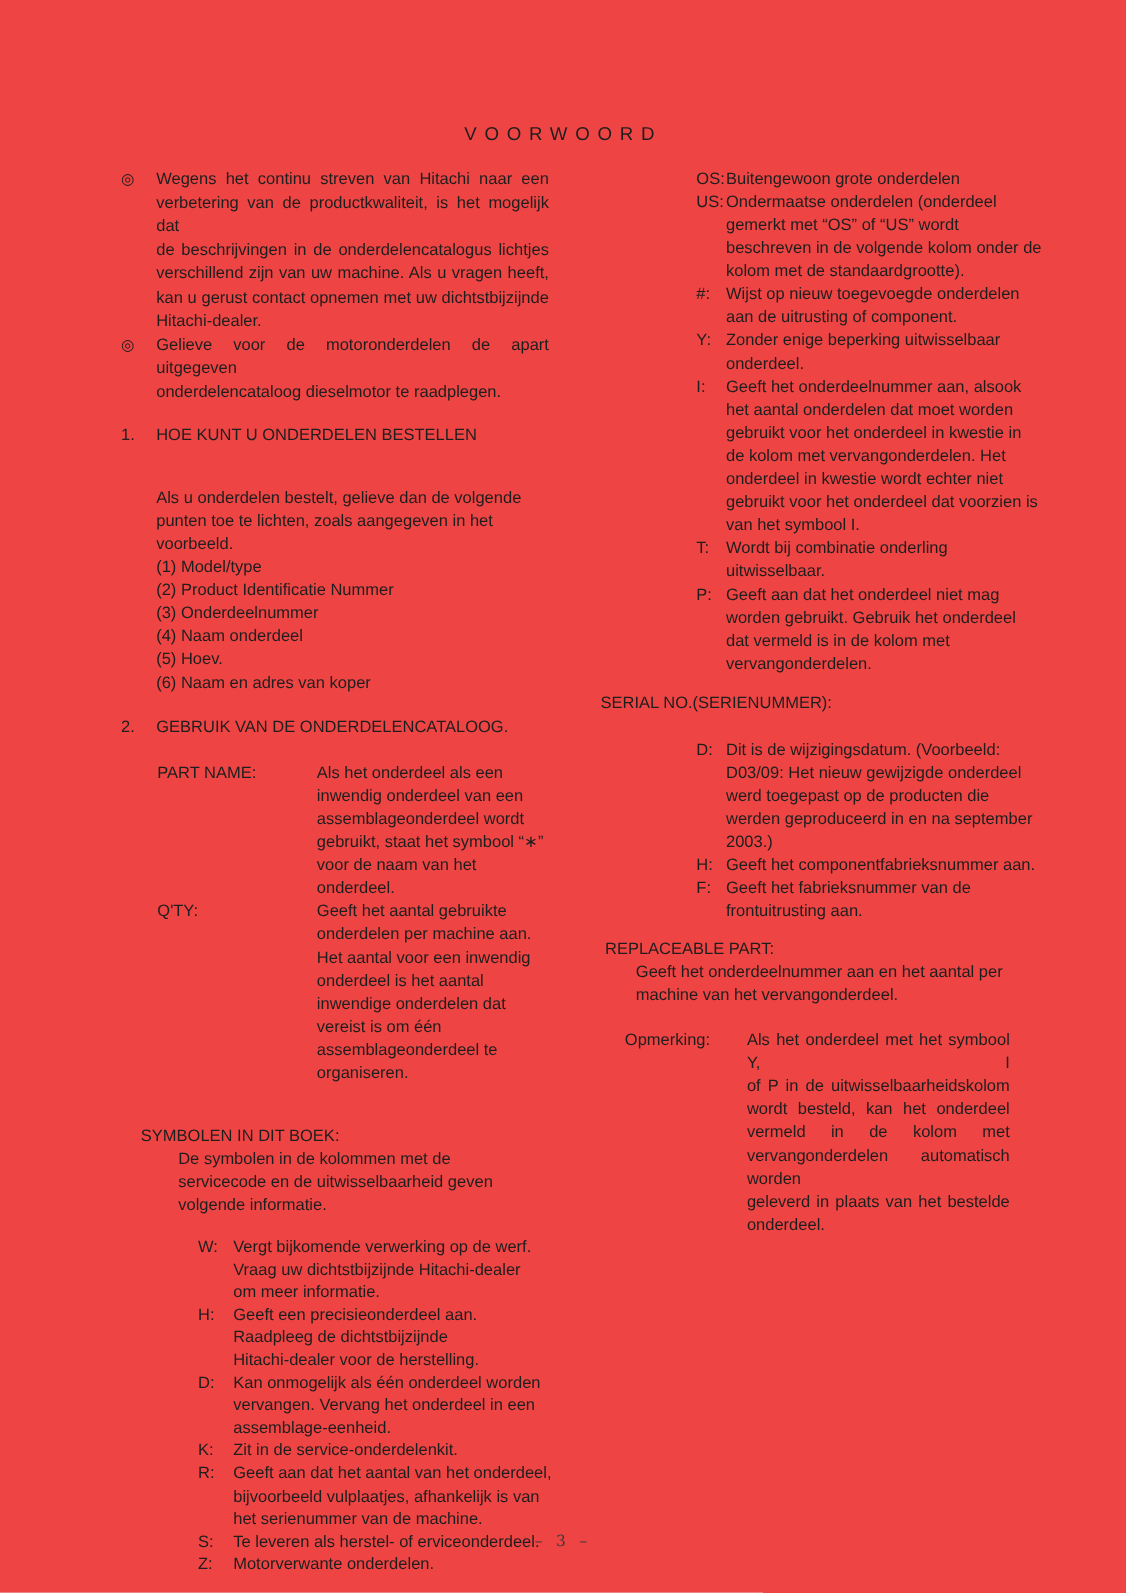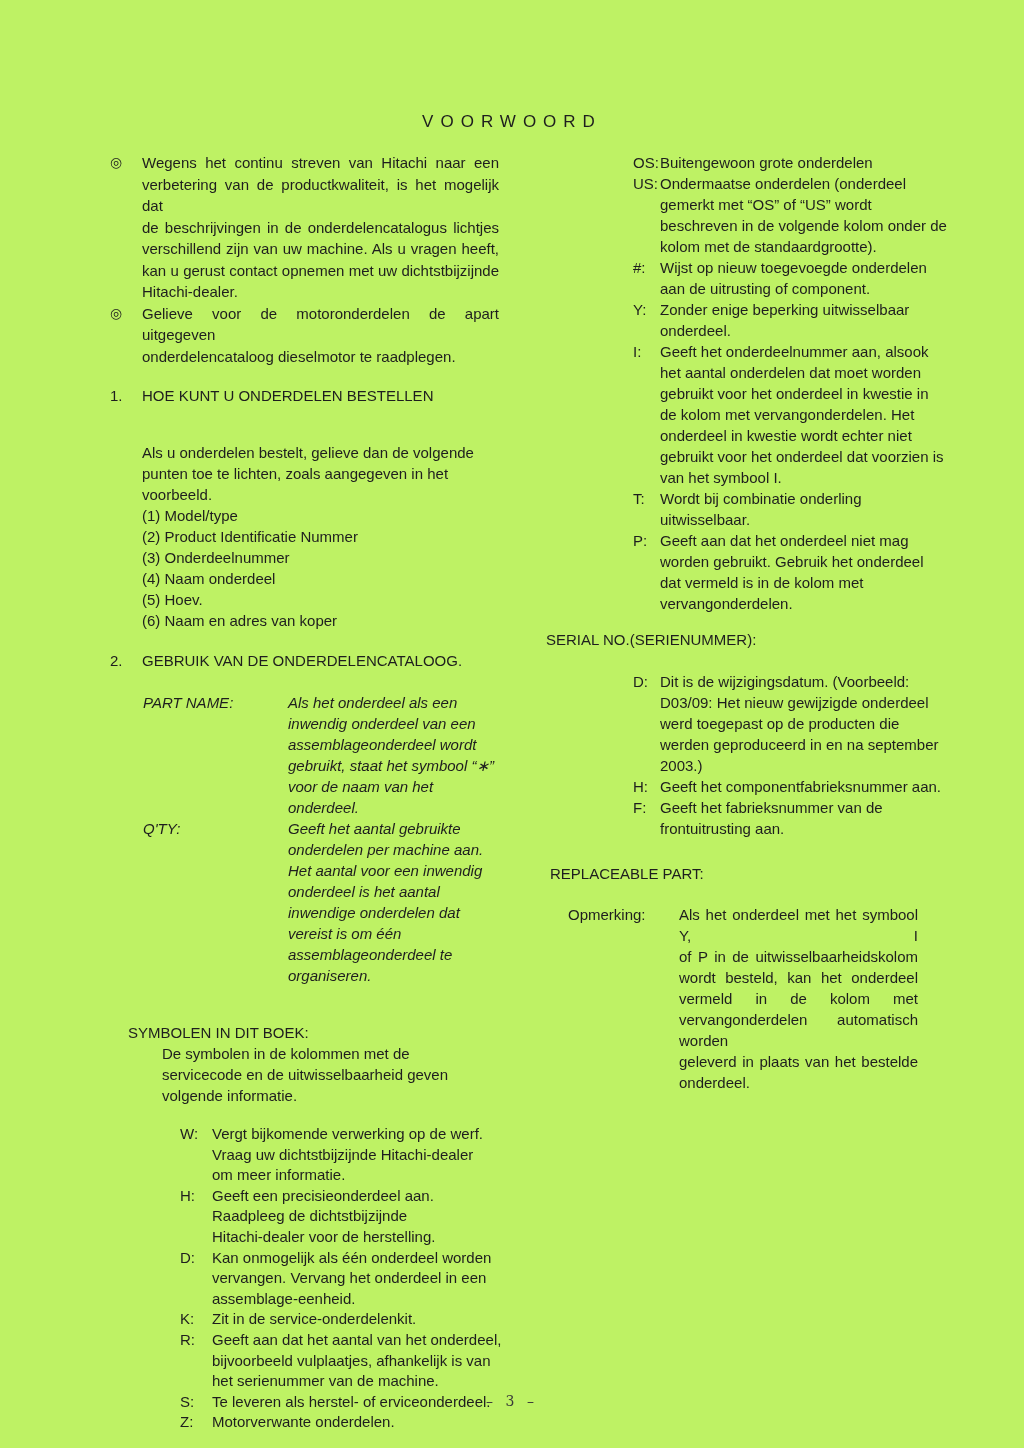--- a/index.html
+++ b/index.html
@@ -1,20 +1,20 @@
 <!DOCTYPE html>
 <html><head>
 <meta charset="utf-8">
 <style>
   html,body { margin:0; padding:0; background:#e9e9e9; }
   .page {
     position:relative;
     width:1024px; height:1448px;
     margin:0 auto;
-    background:#bef264;
+    background:#ef4444;
     font-family:"Liberation Sans", sans-serif;
     font-size:15px;
     color:#1e1e1e;
     overflow:hidden;
   }
   .title {
     position:absolute; top:112px; left:0; width:100%;
     margin:0; text-align:center;
     font-size:17px; font-weight:400; letter-spacing:7px;
   }
@@ -36,41 +36,41 @@
   .section { margin-top:18px; }
   .section-head { display:flex; }
   .section-number { flex:0 0 32px; }
   .section-heading { flex:1; }
   .section-body { margin-left:32px;margin-top:36px; }
   .section-items { margin-left:32px; }
 
   .section2 { margin-top:19px; }
 
   .deflist { margin-top:21px; }
-  .defrow { display:flex;font-style:italic; }
+  .defrow { display:flex; }
   .deflabel { flex:0 0 145px; margin-left:33px; }
   .deftext { flex:1; }
 
   .symbols-heading { margin-top:36px; margin-left:18px; }
   .symbols-intro { margin-left:52px; }
 
   .symlist { margin-top:18px; }
   .symlist-left { line-height:20.6px; }
   .symrow { display:flex; }
   .symlist-left .symlabel { flex:0 0 32px; margin-left:70px; }
   .symlist-left .symtext { flex:1; }
 
   .symlist-right .symlabel { flex:0 0 27px; margin-left:87px; }
   .symlist-right .symtext { flex:1; }
 
   .serial-heading { margin-top:15px; }
   .serial-text { margin-left:87px; }
   .serial-list { margin-top:21px; }
 
-  .replaceable-heading { margin-top:24px; margin-left:4px; }
+  .replaceable-heading { margin-top:13px; margin-left:4px; }
   .replaceable-text { margin-left:32px; }
 
   .note { margin-top:20px; display:flex;gap:24px; }
   .note-label { flex:0 0 87px; margin-left:22px; }
   .note-body { width:263px; }
 
   .footer {
     position:absolute; top:1393px; left:0; width:100%;
     text-align:center;
     font-family:"DejaVu Serif", serif;
@@ -265,20 +265,22 @@
         <span class="symtext pre">Geeft het componentfabrieksnummer aan.</span>
       </div>
       <div class="symrow">
         <span class="symlabel">F:</span>
         <span class="symtext pre">Geeft het fabrieksnummer van de
 frontuitrusting aan.</span>
       </div>
     </div>
 
     <div class="replaceable-heading">REPLACEABLE PART:</div>
+    <div class="replaceable-text pre">Geeft het onderdeelnummer aan en het aantal per
+machine van het vervangonderdeel.</div>
 
     <div class="note">
       <span class="note-label">Opmerking:</span>
       <span class="note-body">
           <div class="jline">Als het onderdeel met het symbool Y, I</div>
           <div class="jline">of P in de uitwisselbaarheidskolom</div>
           <div class="jline">wordt besteld, kan het onderdeel</div>
           <div class="jline">vermeld in de kolom met</div>
           <div class="jline">vervangonderdelen automatisch worden</div>
           <div class="jline">geleverd in plaats van het bestelde</div>

